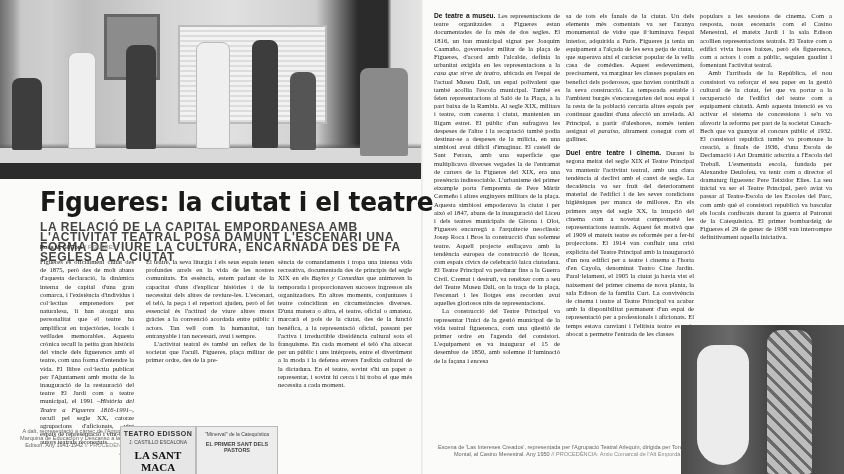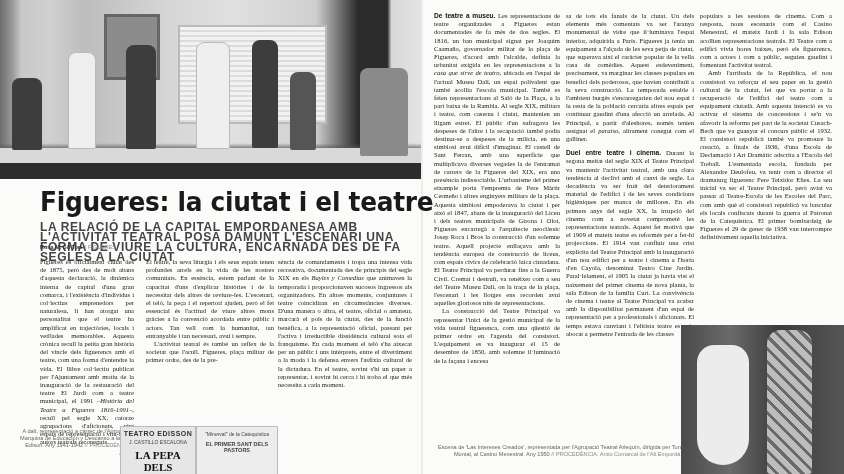--- a/index.html
+++ b/index.html
@@ -86,21 +86,21 @@
 </div>
 
 <div class="col" style="left:146px;top:258px;width:128px;">
   <p>El teatre, la seva liturgia i els seus espais tenen profundes arrels en la vida de les nostres comunitats. En essència, estem parlant de la capacitat d'uns d'explicar històries i de la necessitat dels altres de reviure-les. L'escenari, el teló, la peça i el repertori ajuden, però el fet essencial és l'actitud de viure altres mons gràcies a la convenció acordada entre públic i actors. Tan vell com la humanitat, tan entranyable i tan necessari, avui i sempre.</p>
   <p>L'activitat teatral és també un reflex de la societat que l'acull. Figueres, plaça militar de primer ordre, des de la pre-</p>
 </div>
 
 <div class="poster poster-a">
   <div class="poster-title">TEATRO EDISSON</div>
   <div class="poster-sub">J. CASTILLO ESCALONA</div>
-  <div class="poster-big">LA PEPA DELS</div>
+  <div class="poster-big">LA SANT MACA</div>
 
 </div>
 <div class="poster poster-b">
   <div class="poster-sub" style="margin-top:4px;">"Minerval" de la Catequística</div>
   <div class="poster-sub" style="font-weight:bold;font-size:5.5px;margin-top:4px;">EL PRIMER SANT DELS PASTORS</div>
 </div>
 
 <div class="col" style="left:278px;top:258px;width:134px;">
   <p>
     <span>sència de comandaments i tropa una intensa vida recreativa, documentada des de principis del segle XIX en els</span>

